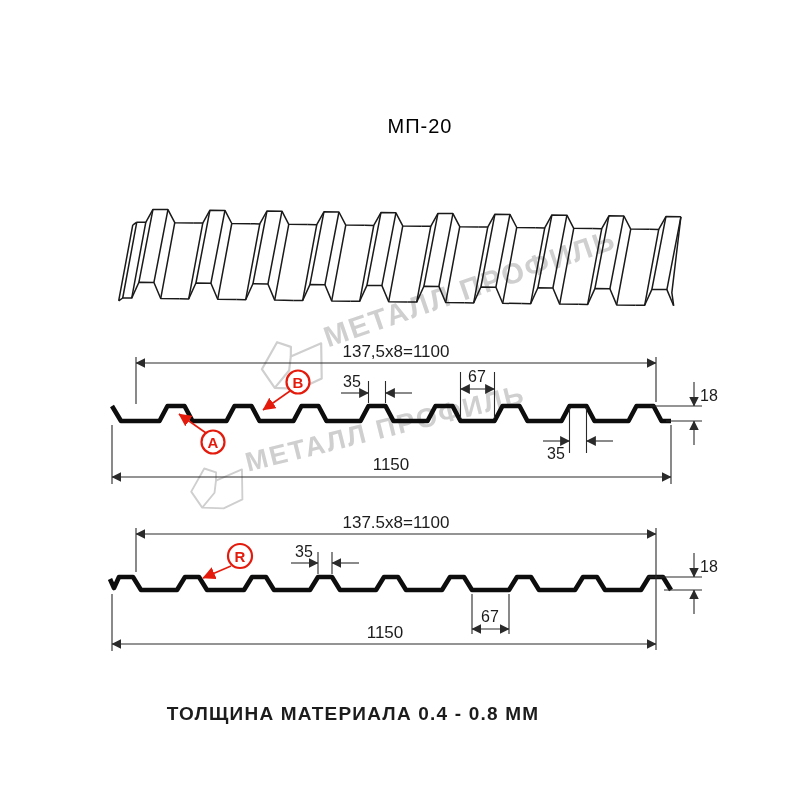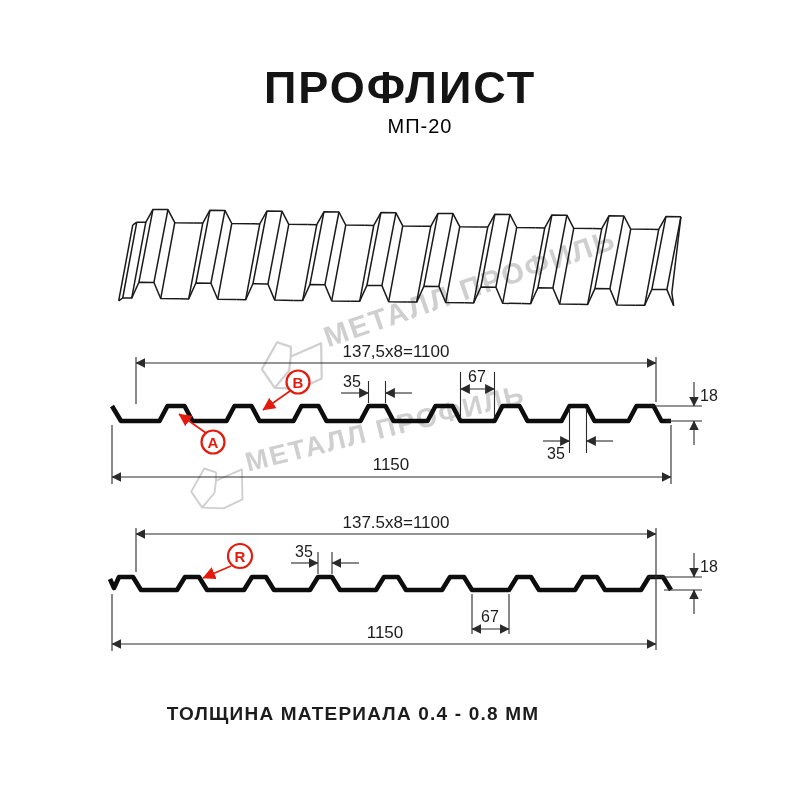--- a/index.html
+++ b/index.html
@@ -21,21 +21,20 @@
   svg.art{position:absolute;left:0;top:0;z-index:2;}
   .dim{font-family:"Liberation Sans",sans-serif;font-size:16px;fill:#1c1c1c;}
   .dimbig{font-family:"Liberation Sans",sans-serif;font-size:17px;fill:#1c1c1c;}
   .redletter{font-family:"Liberation Sans",sans-serif;font-size:15px;font-weight:700;fill:#e41b0c;}
 </style>
 </head>
 <body>
 
 <div class="stage">
 
-  <div class="title">ПРОФЛИСТ</div>
   <div class="subtitle">МП-20</div>
 
   <svg class="wm-logo a" width="74" height="58" viewBox="0 0 100 80">
     <g fill="none" stroke="#cfcfcf" stroke-width="3" stroke-linejoin="round" transform="rotate(-8 50 40)">
       <path d="M8,40 L34,6 L52,15 L50,28 L94,16 L88,64 L56,74 L22,68 Z"></path>
       <path d="M50,28 L45,47 L22,68"></path>
     </g>
   </svg>
   <div class="wm-text a">МЕТАЛЛ ПРОФИЛЬ</div>
 

